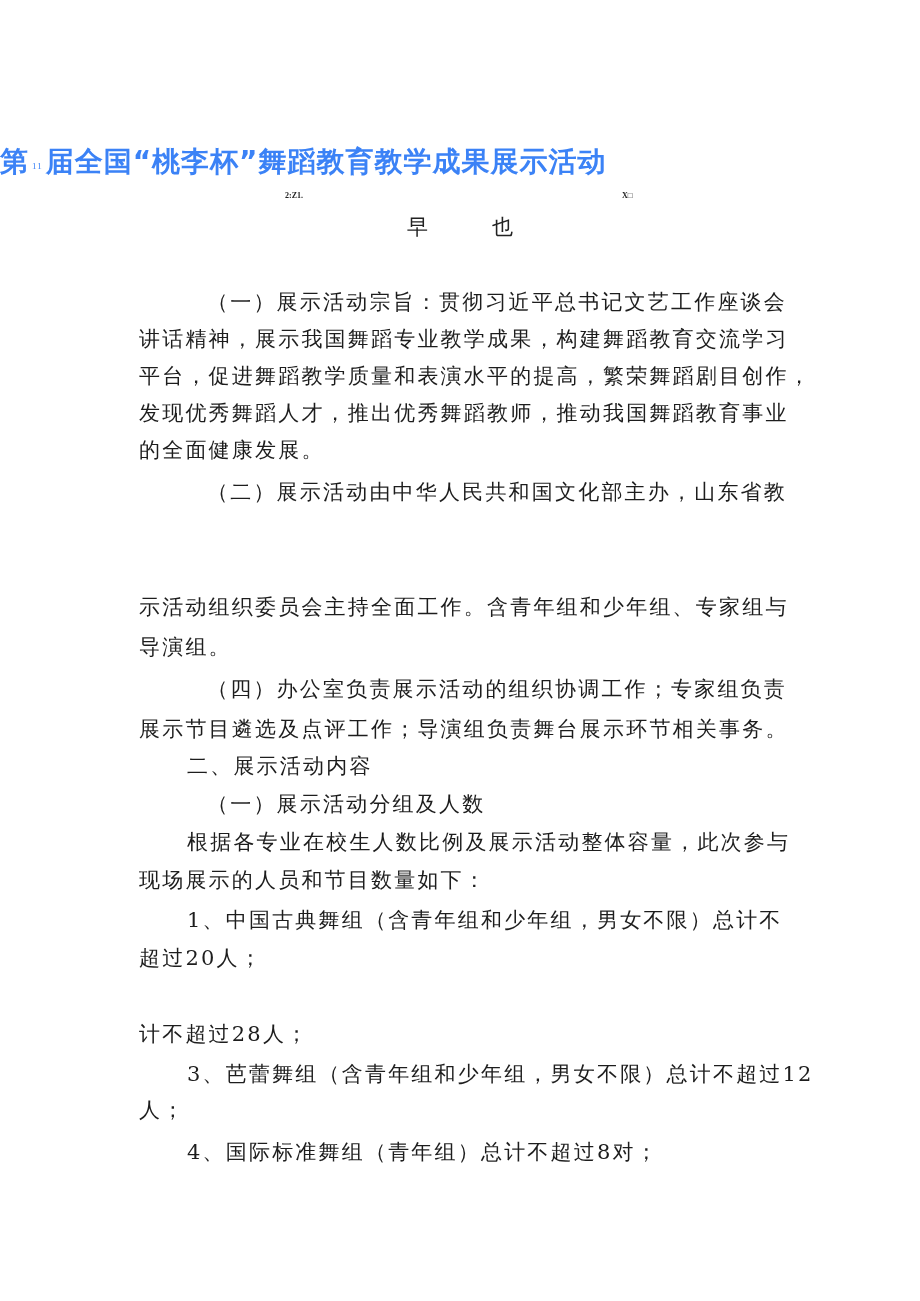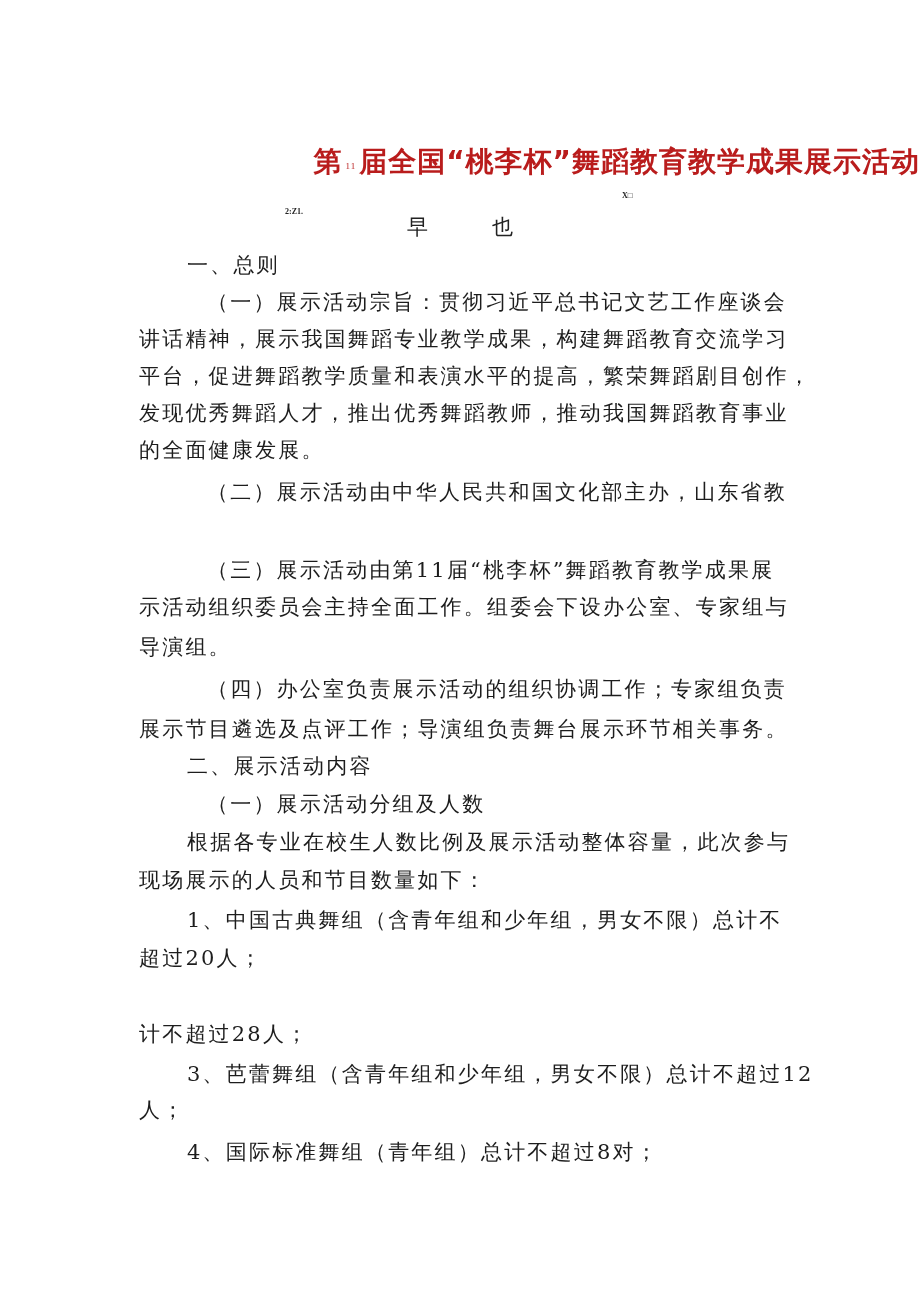--- a/index.html
+++ b/index.html
@@ -4,31 +4,31 @@
   <style>
     html, body { margin: 0; padding: 0; background: #ffffff; }
     body {
       width: 920px; height: 1301px; position: relative; overflow: hidden;
       font-family: "DejaVu Serif", "Liberation Serif", serif;
       color: #1a1a1a;
     }
     .page { position: absolute; left: 0; top: 0; width: 920px; height: 1301px; background: #fff; }
     .title {
       position: absolute; left: 0; width: 920px; top: 143px;
-      text-align: right;
+      text-align: left;
       font-family: "DejaVu Sans", "Liberation Sans", sans-serif;
-      font-size: 28px; font-weight: bold; letter-spacing: 1px; color: #b91c1c;
+      font-size: 28px; font-weight: bold; letter-spacing: 1px; color: #3b82f6;
       white-space: nowrap;
     }
     .title .sup { font-size: 9px; font-weight: normal; font-family: "Liberation Serif", serif; vertical-align: 2px; margin: 0 3px; }
     .artifact {
       position: absolute; top: 191px; font-size: 8px; font-weight: bold;
       font-family: "Liberation Serif", serif; color: #222;
     }
-    .artifact.a1 { left: 285px; margin-top: 16px; }
+    .artifact.a1 { left: 285px; }
     .artifact.a2 { left: 622px; }
     .subhead {
       position: absolute; top: 213px; font-size: 21px; color: #222;
     }
     .subhead.s1 { left: 407px; }
     .subhead.s2 { left: 492px; }
     .line {
       position: absolute; left: 139px; width: 650px;
       font-size: 21px; line-height: 30px; white-space: nowrap;
       letter-spacing: 2.2px; color: #1d1d1d;
@@ -44,29 +44,27 @@
   <div class="title">
     <span>第</span><span class="sup">11</span><span>届全国“桃李杯”舞蹈教育教学成果展示活动</span>
   </div>
 
   <div class="artifact a1">2:Z1.</div>
   <div class="artifact a2">X□</div>
 
   <div class="subhead s1">早</div>
   <div class="subhead s2">也</div>
 
-  <div class="line h" style="top:250px">一、总则</div>
   <div class="line i2" style="top:287px">（一）展示活动宗旨：贯彻习近平总书记文艺工作座谈会</div>
   <div class="line" style="top:324px">讲话精神，展示我国舞蹈专业教学成果，构建舞蹈教育交流学习</div>
   <div class="line" style="top:361px">平台，促进舞蹈教学质量和表演水平的提高，繁荣舞蹈剧目创作，</div>
   <div class="line" style="top:398px">发现优秀舞蹈人才，推出优秀舞蹈教师，推动我国舞蹈教育事业</div>
   <div class="line" style="top:435px">的全面健康发展。</div>
   <div class="line i2" style="top:477px">（二）展示活动由中华人民共和国文化部主办，山东省教</div>
-  <div class="line i2" style="top:555px">（三）展示活动由第11届“桃李杯”舞蹈教育教学成果展</div>
-  <div class="line" style="top:592px">示活动组织委员会主持全面工作。组委会下设办公室、专家组与</div>
+  <div class="line" style="top:592px">示活动组织委员会主持全面工作。含青年组和少年组、专家组与</div>
   <div class="line" style="top:632px">导演组。</div>
   <div class="line i2" style="top:674px">（四）办公室负责展示活动的组织协调工作；专家组负责</div>
   <div class="line" style="top:714px">展示节目遴选及点评工作；导演组负责舞台展示环节相关事务。</div>
   <div class="line h" style="top:751px">二、展示活动内容</div>
   <div class="line i2" style="top:789px">（一）展示活动分组及人数</div>
   <div class="line i1" style="top:827px">根据各专业在校生人数比例及展示活动整体容量，此次参与</div>
   <div class="line" style="top:865px">现场展示的人员和节目数量如下：</div>
   <div class="line i1" style="top:905px">1、中国古典舞组（含青年组和少年组，男女不限）总计不</div>
   <div class="line" style="top:943px">超过20人；</div>
   <div class="line" style="top:1019px">计不超过28人；</div>

